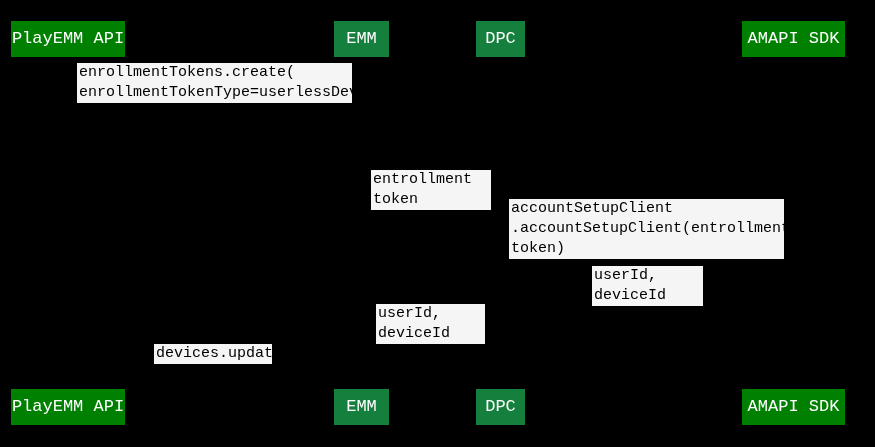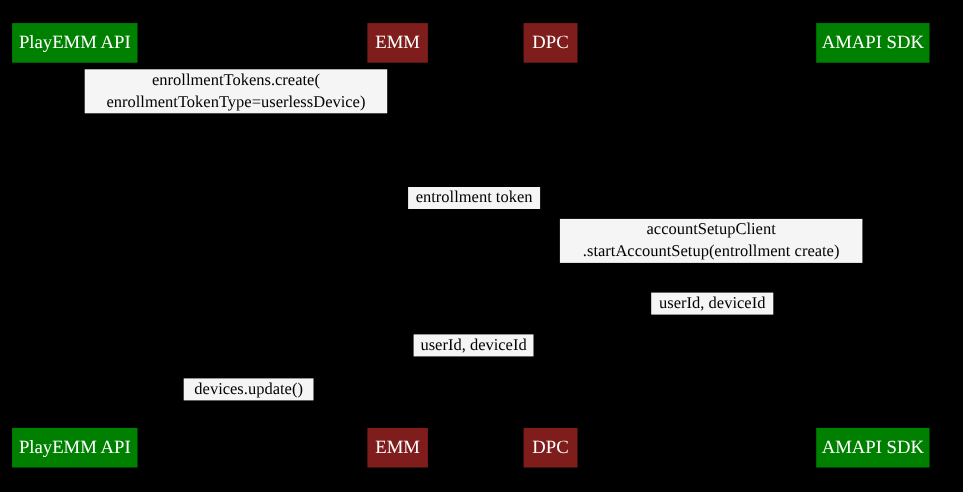--- a/index.html
+++ b/index.html
@@ -6,42 +6,42 @@
     margin: 0;
     padding: 0;
     background: #000;
   }
   #stage {
     position: relative;
     width: 870px;
     height: 447px;
     background: #000000;
     overflow: hidden;
-    font-family: Liberation Serif, serif;
+    font-family: Liberation Mono, monospace;
   }
   .actor {
     position: absolute;
     height: 36px;
     display: flex;
     align-items: center;
     justify-content: center;
     color: #ffffff;
     font-size: 17px;
     line-height: 36px;
     white-space: nowrap;
   }
   .actor.green { background: #008000; }
-  .actor.blue  { background: #7f1d1d; }
+  .actor.blue  { background: #15803d; }
   .msg {
     position: absolute;
     background: #f5f5f5;
     color: #000000;
     font-size: 15px;
     line-height: 20px;
-    text-align: center;
+    text-align: left;
     white-space: pre-line;
     box-sizing: border-box;
     padding: 0 2px;
   }
 </style>
 </head>
 <body>
 
 <div id="stage">
 
@@ -50,26 +50,26 @@
   <div class="actor blue" style="left:476px; top:21px; width:49px;">DPC</div>
   <div class="actor green" style="left:742px; top:21px; width:103px;">AMAPI SDK</div>
 
   <div class="msg" style="left:77px; top:63px; width:275px;">enrollmentTokens.create(
 enrollmentTokenType=userlessDevice)</div>
 
 
   <div class="msg" style="left:371px; top:170px; width:120px;">entrollment token</div>
 
   <div class="msg" style="left:509px; top:199px; width:275px;">accountSetupClient
-.startAccountSetup(entrollment create)</div>
+.accountSetupClient(entrollment token)</div>
 
   <div class="msg" style="left:592px; top:266px; width:111px;">userId, deviceId</div>
 
   <div class="msg" style="left:376px; top:304px; width:109px;">userId, deviceId</div>
 
-  <div class="msg" style="left:167px; top:344px; width:118px;">devices.update()</div>
+  <div class="msg" style="left:154px; top:344px; width:118px;">devices.update()</div>
 
   <div class="actor green" style="left:11px; top:389px; width:114px;">PlayEMM API</div>
   <div class="actor blue" style="left:334px; top:389px; width:55px;">EMM</div>
   <div class="actor blue" style="left:476px; top:389px; width:49px;">DPC</div>
   <div class="actor green" style="left:742px; top:389px; width:103px;">AMAPI SDK</div>
 
 </div>
 
 </body></html>

